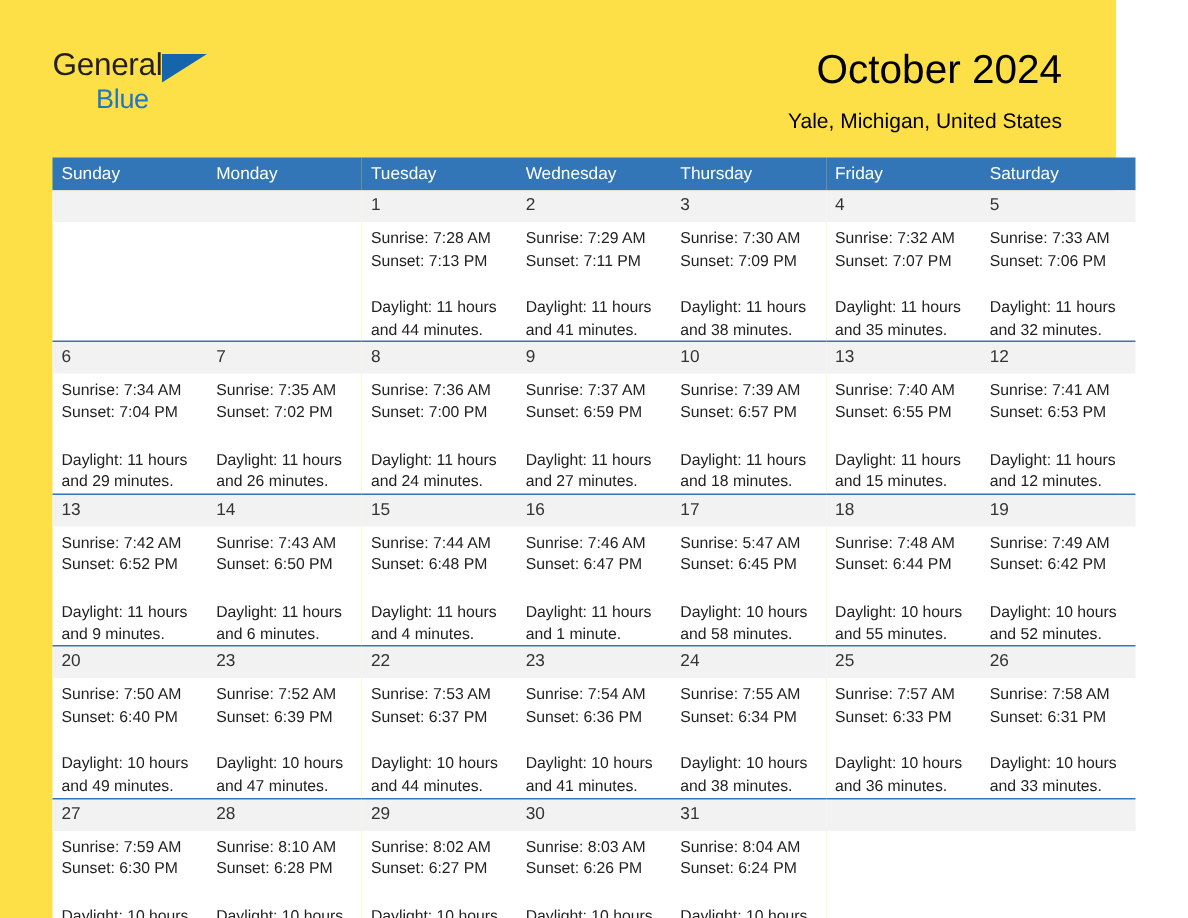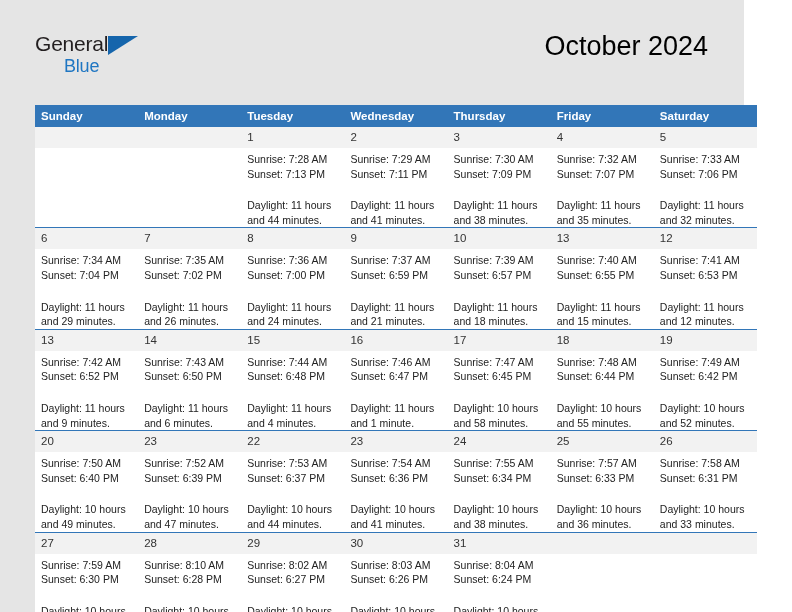--- a/index.html
+++ b/index.html
@@ -8,21 +8,21 @@
     width: 792px; height: 612px;
     background: #ffffff;
     font-family: "Liberation Sans", sans-serif;
     color: #000000;
     overflow: hidden;
   }
   #page {
     position: relative;
     width: 744px;
     height: 612px;
-    background: #e5e5e5;
+    background: #fde047;
   }
 
   
   .header {
     position: relative;
     height: 70px;
     padding: 28px 36px 0 35px;
   }
   .logo {
     position: absolute;
@@ -86,21 +86,21 @@
     left: 35px;
     top: 105px;
     width: 722px;
     border-collapse: collapse;
     table-layout: fixed;
   }
   .calendar th {
     background: #3276b8;
     color: #ffffff;
     font-size: 11.5px;
-    font-weight: 700;
+    font-weight: 400;
     text-align: left;
     padding: 5px 0 5px 6px;
     height: 20px;
     line-height: 12px;
   }
   .calendar td {
     vertical-align: top;
     width: 103.14px;
     height: 90px;
     padding: 0;
@@ -137,20 +137,21 @@
 <div id="page">
 
   <div class="header">
     <div class="logo">
       <span class="logo-general">General</span>
       <span class="logo-triangle"></span>
       <span class="logo-blue">Blue</span>
     </div>
     <div class="title-wrap">
       <div class="cal-title">October 2024</div>
+      <div class="cal-subtitle">Yale, Michigan, United States</div>
     </div>
   </div>
 
   <table class="calendar">
     <thead>
       <tr id="weekday-row">
           <th>Sunday</th>
           <th>Monday</th>
           <th>Tuesday</th>
           <th>Wednesday</th>
@@ -231,21 +232,21 @@
               <div>Sunrise: 7:36 AM</div>
               <div>Sunset: 7:00 PM</div>
               <div class="daylight">Daylight: 11 hours and 24 minutes.</div>
             </div>
           </td>
           <td>
             <span class="daynum">9</span>
             <div class="info">
               <div>Sunrise: 7:37 AM</div>
               <div>Sunset: 6:59 PM</div>
-              <div class="daylight">Daylight: 11 hours and 21 minutes.</div>
+              <div class="daylight">Daylight: 11 hours and 27 minutes.</div>
             </div>
           </td>
           <td>
             <span class="daynum">10</span>
             <div class="info">
               <div>Sunrise: 7:39 AM</div>
               <div>Sunset: 6:57 PM</div>
               <div class="daylight">Daylight: 11 hours and 18 minutes.</div>
             </div>
           </td>
@@ -295,21 +296,21 @@
             <span class="daynum">16</span>
             <div class="info">
               <div>Sunrise: 7:46 AM</div>
               <div>Sunset: 6:47 PM</div>
               <div class="daylight">Daylight: 11 hours and 1 minute.</div>
             </div>
           </td>
           <td>
             <span class="daynum">17</span>
             <div class="info">
-              <div>Sunrise: 7:47 AM</div>
+              <div>Sunrise: 5:47 AM</div>
               <div>Sunset: 6:45 PM</div>
               <div class="daylight">Daylight: 10 hours and 58 minutes.</div>
             </div>
           </td>
           <td>
             <span class="daynum">18</span>
             <div class="info">
               <div>Sunrise: 7:48 AM</div>
               <div>Sunset: 6:44 PM</div>
               <div class="daylight">Daylight: 10 hours and 55 minutes.</div>

